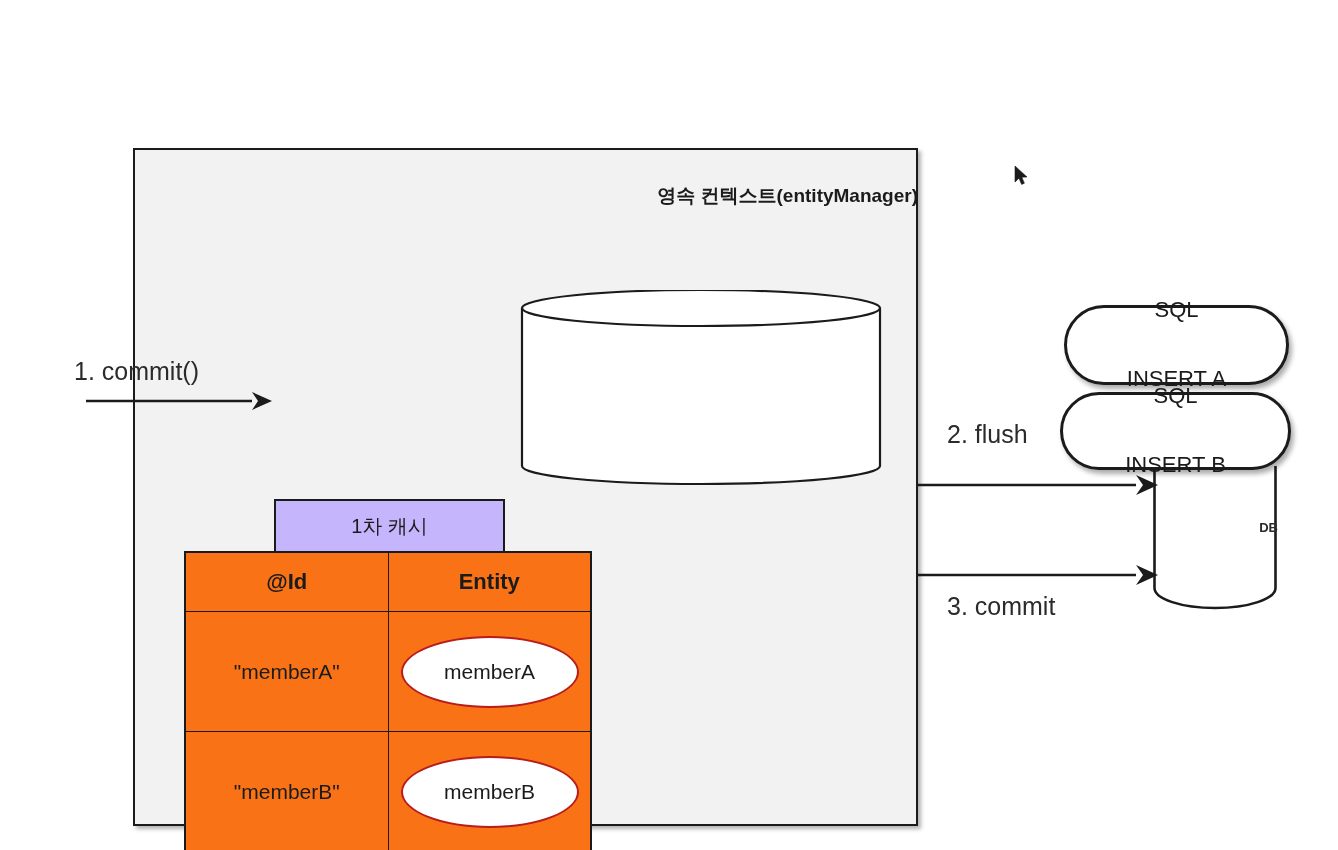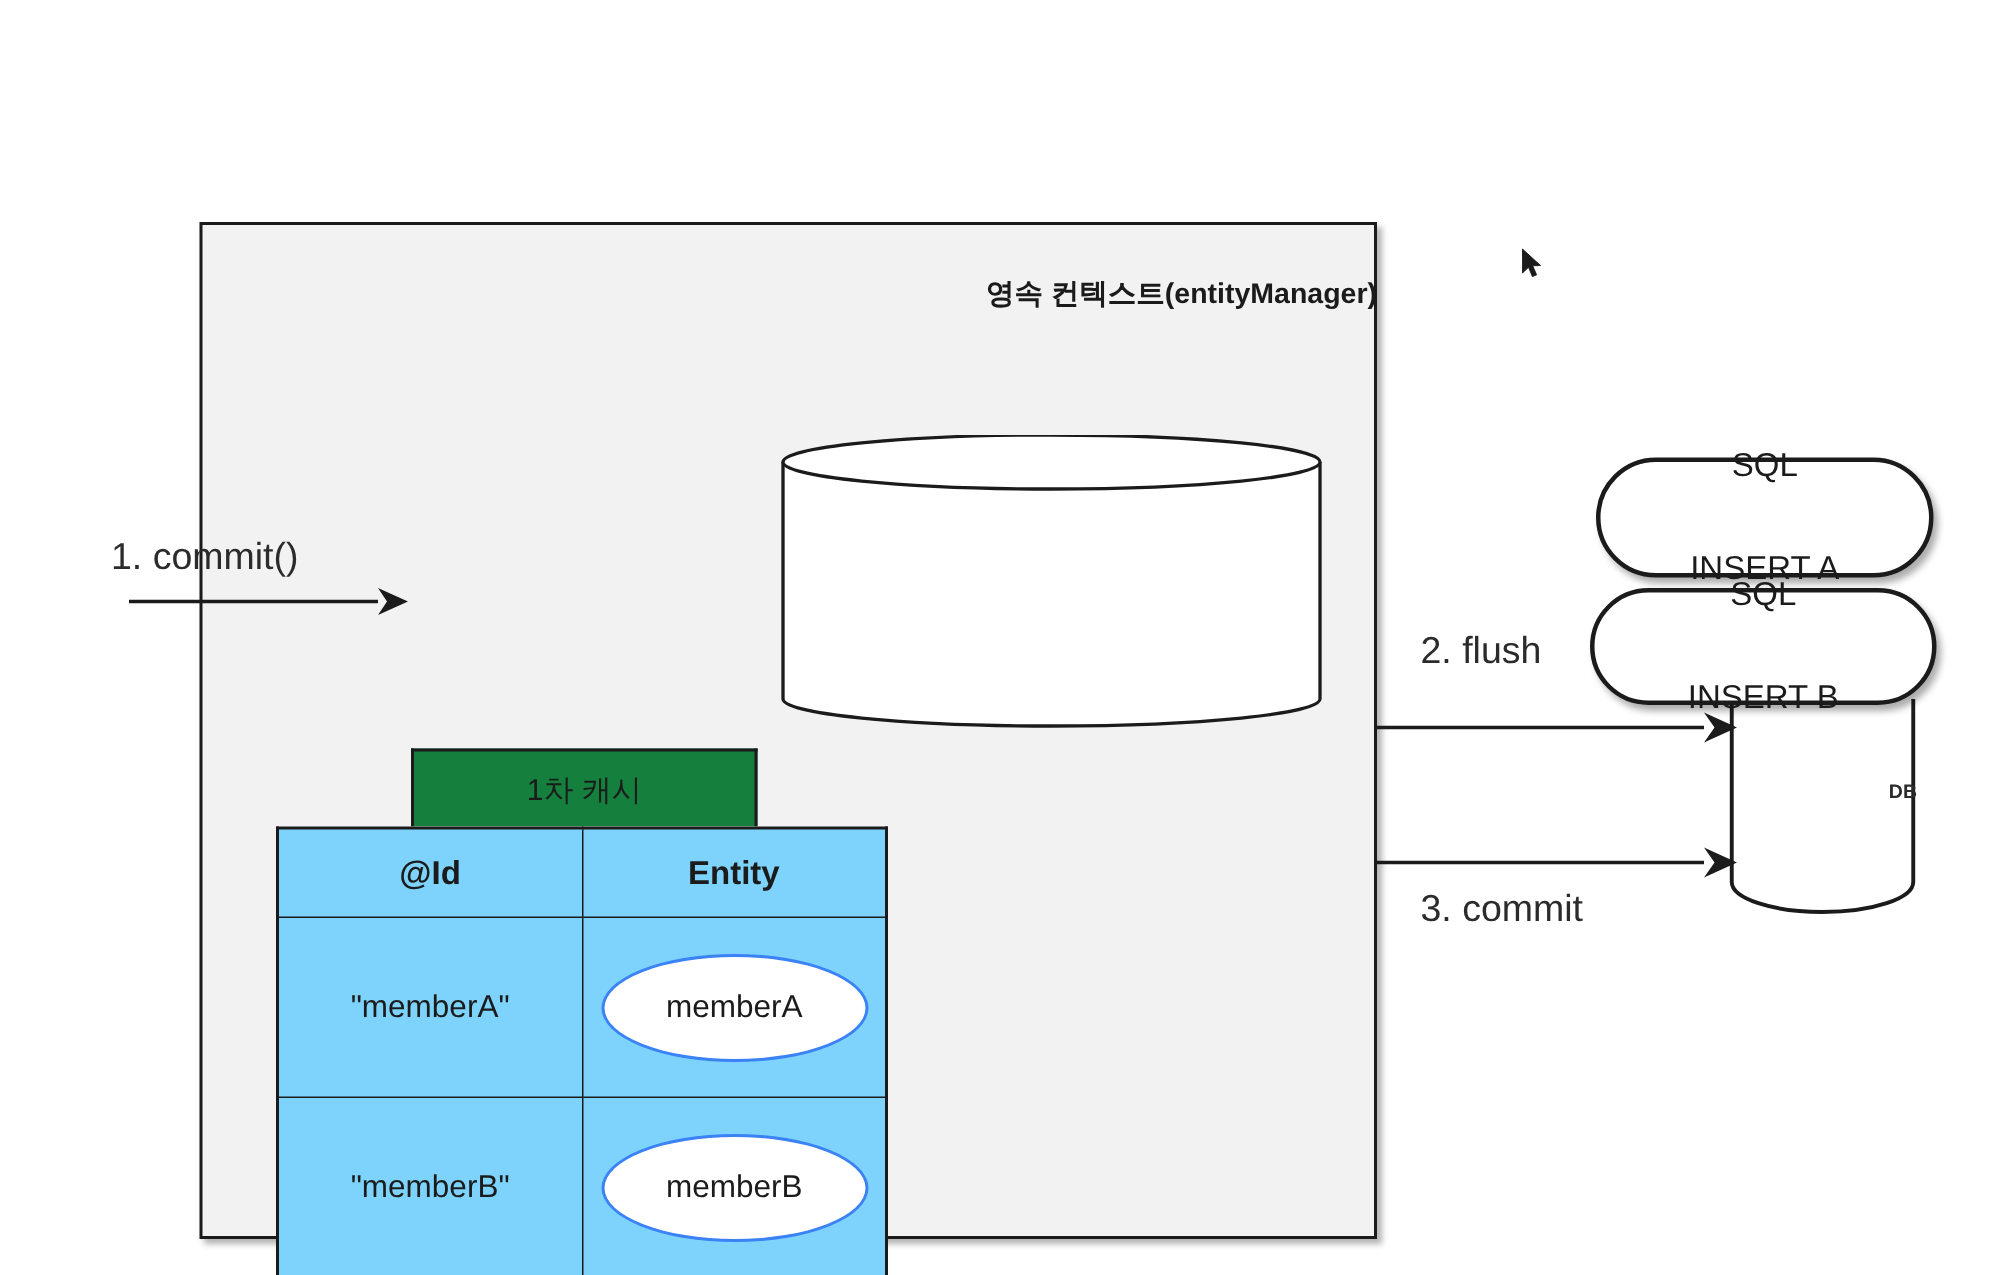--- a/index.html
+++ b/index.html
@@ -77,21 +77,21 @@
     white-space: nowrap;
   }
 
   
   #cache-tab {
     position: absolute;
     left: 274px;
     top: 499px;
     width: 231px;
     height: 52px;
-    background: #15803d;
+    background: #c4b5fd;
     border: 2px solid #1b1b1b;
     border-bottom: none;
     box-sizing: border-box;
     display: flex;
     align-items: center;
     justify-content: center;
     font-size: 20px;
     color: #1b1b1b;
     white-space: nowrap;
   }
@@ -107,38 +107,38 @@
     border-collapse: collapse;
     table-layout: fixed;
   }
   #cache-table td, #cache-table th {
     border: 1.5px solid #1b1b1b;
     padding: 12px;
     text-align: center;
     vertical-align: middle;
     font-size: 21px;
     color: #1b1b1b;
-    background: #7dd3fc;
+    background: #f97316;
   }
   #cache-table th {
     height: 34px;
     font-weight: 700;
     font-size: 22px;
   }
   #cache-table td { height: 95px; }
   #cache-table td.key-cell {
     font-weight: 400;
     font-size: 21px;
   }
   .entity-oval {
     position: relative;
     width: 178px;
     height: 72px;
     margin: 0 auto;
-    border: 2px solid #3b82f6;
+    border: 2px solid #b91c1c;
     border-radius: 50% / 50%;
     background: #ffffff;
     display: flex;
     align-items: center;
     justify-content: center;
     font-size: 21px;
     color: #1b1b1b;
     box-sizing: border-box;
   }
 

